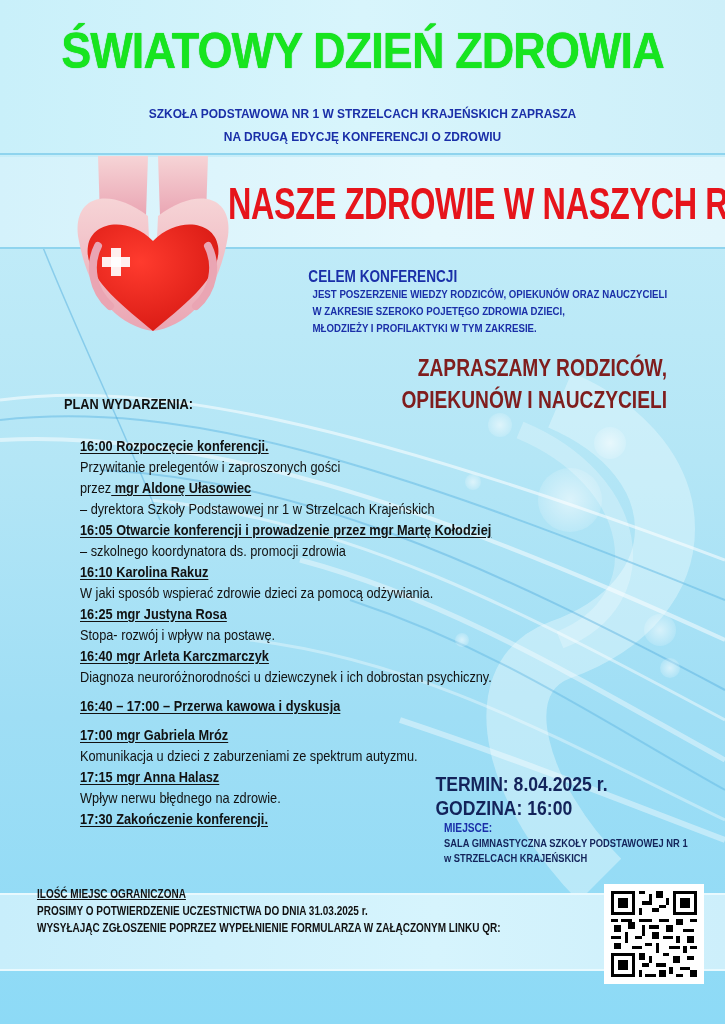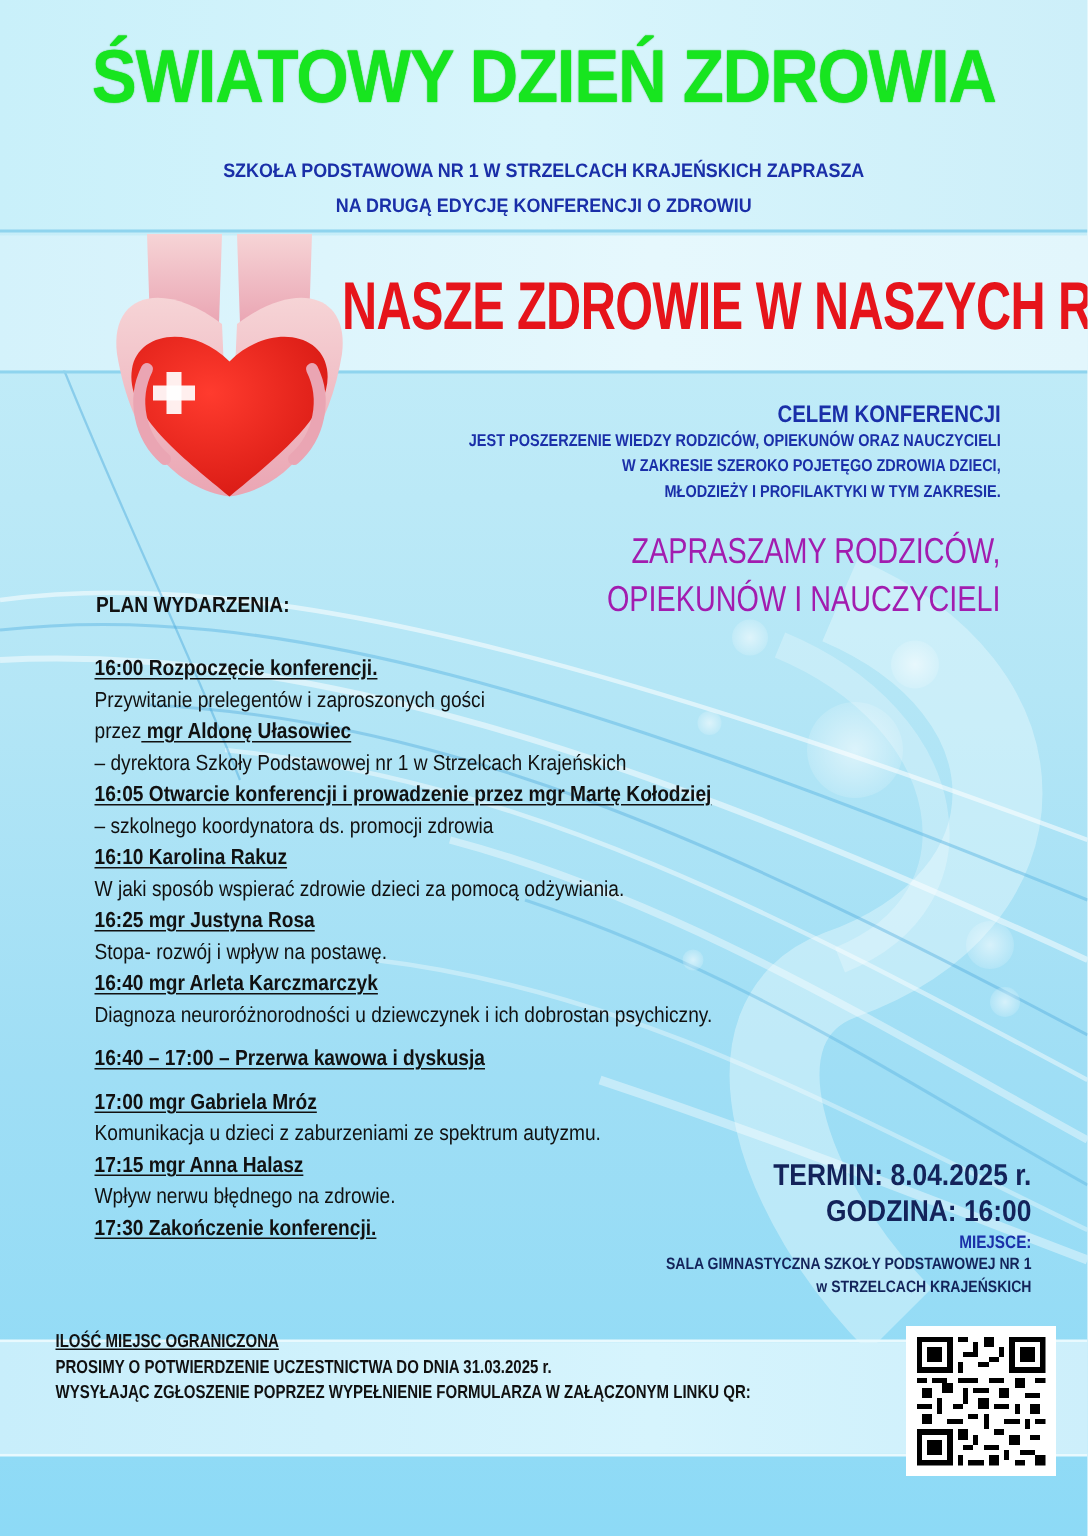--- a/index.html
+++ b/index.html
@@ -39,47 +39,47 @@
     }
     .red-title {
       position: absolute; left: 228px; top: 178px; width: 480px;
       font-weight: 700; font-size: 45px; color: #e6141b; white-space: nowrap;
       transform: scaleX(0.72); transform-origin: left center; letter-spacing: -0.5px;
     }
 
     .heart-art { position: absolute; left: 68px; top: 156px; width: 170px; height: 180px; }
 
     .goal-block {
-      position: absolute; right: 58px; top: 268px; text-align: right; color: #1a2fa8;
+      position: absolute; right: 58px; top: 268px; text-align: left; color: #1a2fa8;
     }
     .goal-heading { font-weight: 700; font-size: 16px; transform: scaleX(0.85); transform-origin: right center; }
     .goal-line { font-weight: 700; font-size: 11.5px; line-height: 17px; transform: scaleX(0.84); transform-origin: right center; white-space: nowrap; }
 
     .invite-block {
-      position: absolute; right: 58px; top: 352px; text-align: right; color: #a21caf;
-      font-weight: 400; font-size: 24px; line-height: 32px;
+      position: absolute; right: 58px; top: 352px; text-align: right; color: #7f1d1d;
+      font-weight: 700; font-size: 24px; line-height: 32px;
     }
     .invite-block div { transform: scaleX(0.8); transform-origin: right center; white-space: nowrap; }
 
     .plan-heading {
       position: absolute; left: 64px; top: 396px; font-weight: 700; font-size: 14.5px; color: #111;
       transform: scaleX(0.88); transform-origin: left center; white-space: nowrap;
     }
 
-    .agenda { position: absolute; left: 63px; top: 436px; width: 520px; color: #111; }
+    .agenda { position: absolute; left: 80px; top: 436px; width: 520px; color: #111; }
     .agenda .row {
       font-size: 14.5px; line-height: 21px; white-space: nowrap;
       transform: scaleX(0.88); transform-origin: left center;
     }
     .agenda .row.bold { font-weight: 700; }
     .agenda .u { text-decoration: underline; text-underline-offset: 2px; }
     .agenda .gap { height: 8px; }
 
     .termin-block {
-      position: absolute; right: 37px; top: 772px; text-align: right; color: #13235a;
+      position: absolute; right: 37px; top: 772px; color: #13235a;
     }
     .termin-block .big { font-weight: 700; font-size: 20px; line-height: 24px; transform: scaleX(0.88); transform-origin: right center; white-space: nowrap; }
     .termin-block .mid { font-weight: 700; font-size: 12px; line-height: 16px; color: #1a2fa8; transform: scaleX(0.85); transform-origin: right center; white-space: nowrap; }
     .termin-block .small { font-weight: 700; font-size: 11px; line-height: 15px; color: #13235a; transform: scaleX(0.85); transform-origin: right center; white-space: nowrap; }
 
     .bottom-band {
       position: absolute; left: 0; top: 893px; width: 725px; height: 78px;
       background: linear-gradient(90deg, #c8eefb 0%, #d6f4fd 60%, #cdeffb 100%);
       border-top: 2px solid #e8f9fe; border-bottom: 2px solid #e8f9fe;
     }

